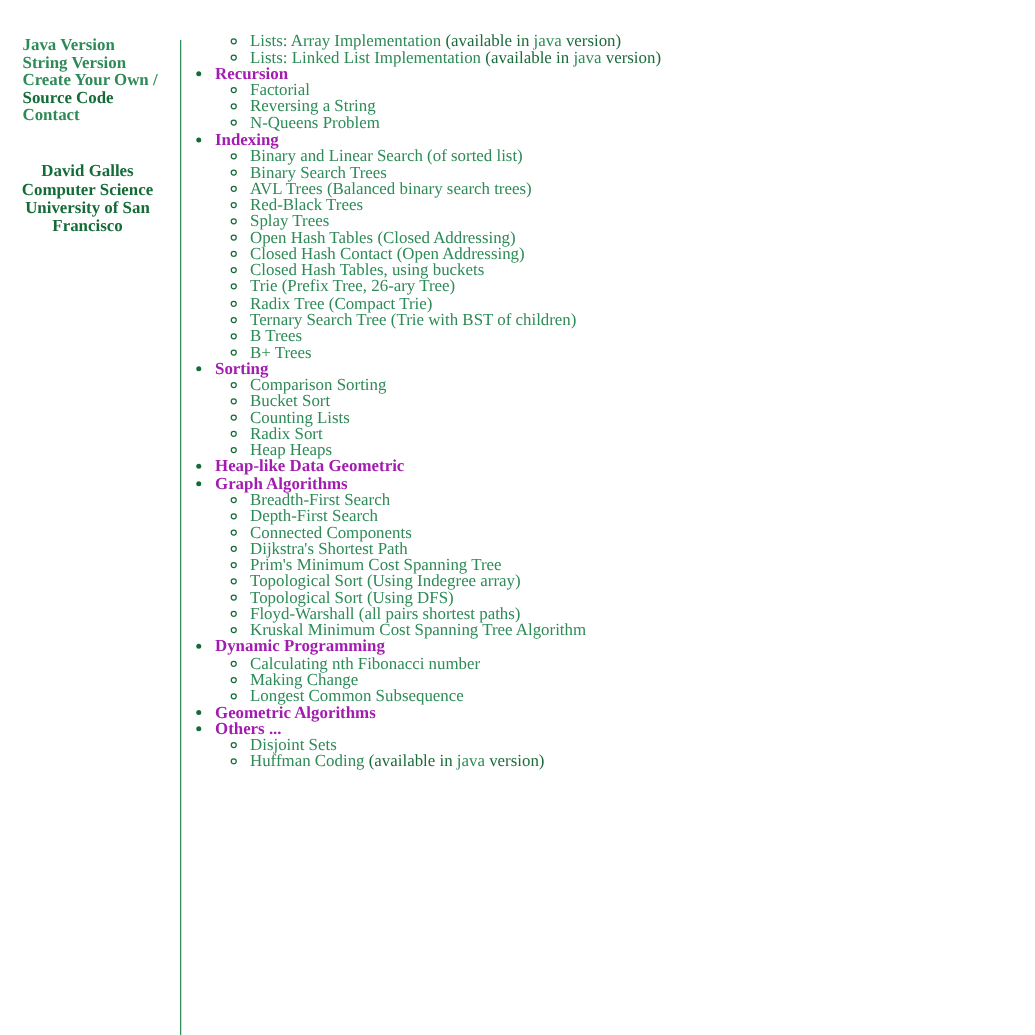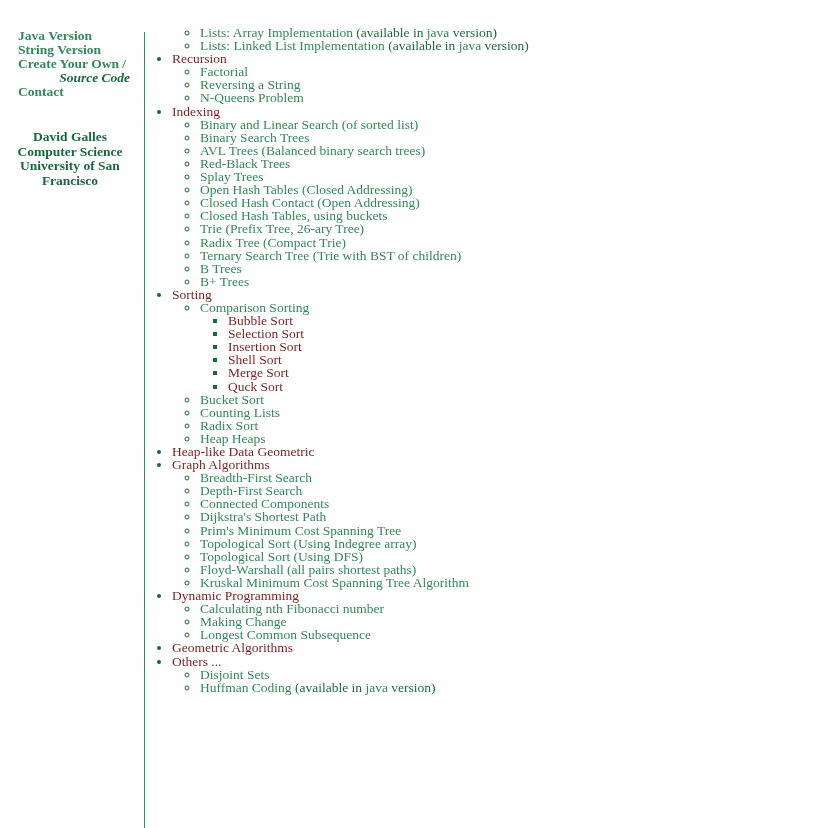--- a/index.html
+++ b/index.html
@@ -52,23 +52,22 @@
     text-decoration: none;
   }
   .sidebar-nav li.first {
     margin-top: -3px;
   }
   .sidebar-nav li.wrap {
     line-height: 13.6px;
   }
   .sidebar-nav li.wrap .cont {
     display: block;
-    text-align: right;
+    text-align: left;
     padding-right: 10px;
-    font-style: italic;
   }
   .author-block {
     margin-top: 32px;
     text-align: center;
     font-weight: bold;
     font-size: 13.5px;
     line-height: 14.5px;
     color: #156b38;
     padding: 0 8px 0 4px;
   }
@@ -104,21 +103,22 @@
     margin: 0;
     font-size: 13.5px;
   }
   ul.lvl2 > li, ul.lvl3 > li {
     color: #156b38;
     line-height: 13.1px;
     margin: 0;
     font-size: 13.5px;
   }
   li .txt {
-    color: #7f1d1d;
+    color: #a21caf;
+    font-weight: bold;
   }
   li a.lnk {
     color: #2e8b57;
     text-decoration: none;
   }
   .inline-java {
     color: #2e8b57;
     text-decoration: none;
   }
   .plain {
@@ -222,28 +222,20 @@
           <li><a class="lnk" href="#">B Trees</a></li>
           <li><a class="lnk" href="#">B+ Trees</a></li>
         </ul>
       </li>
 
       <li>
         <span class="txt">Sorting</span>
         <ul class="lvl2">
           <li>
             <a class="lnk" href="#">Comparison Sorting</a>
-            <ul class="lvl3">
-              <li><span class="txt">Bubble Sort</span></li>
-              <li><span class="txt">Selection Sort</span></li>
-              <li><span class="txt">Insertion Sort</span></li>
-              <li><span class="txt">Shell Sort</span></li>
-              <li><span class="txt">Merge Sort</span></li>
-              <li><span class="txt">Quck Sort</span></li>
-            </ul>
           </li>
           <li><a class="lnk" href="#">Bucket Sort</a></li>
           <li><a class="lnk" href="#">Counting Lists</a></li>
           <li><a class="lnk" href="#">Radix Sort</a></li>
           <li><a class="lnk" href="#">Heap Heaps</a></li>
         </ul>
       </li>
 
       <li>
         <span class="txt">Heap-like Data Geometric</span>

